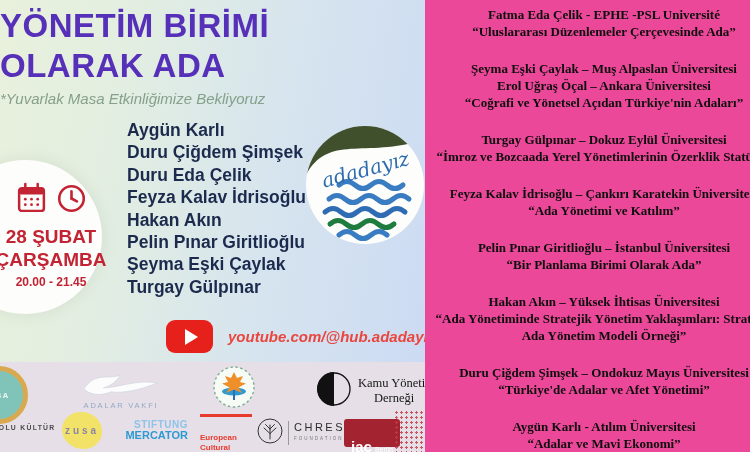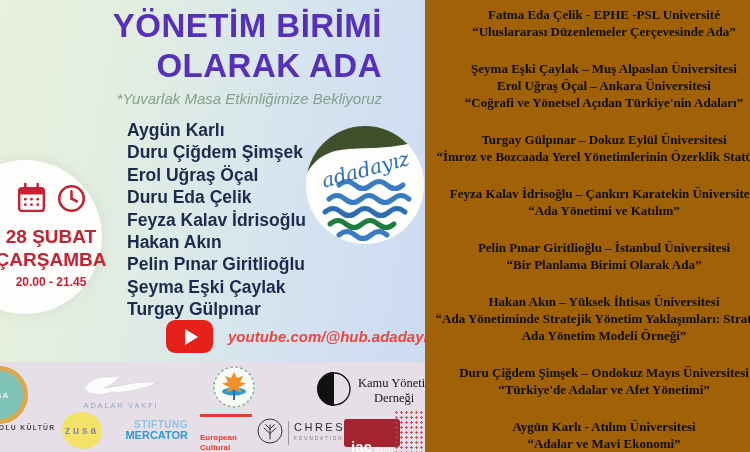--- a/index.html
+++ b/index.html
@@ -2,21 +2,21 @@
 <html><head>
 <meta charset="utf-8">
 <style>
   html,body{margin:0;padding:0;background:#888;}
   #screen{position:relative;width:750px;height:452px;overflow:hidden;
           font-family:"Liberation Sans",sans-serif;background:#d9efe4;}
 
   
   .poster{position:absolute;left:0;top:0;width:425px;height:452px;z-index:1;
           background:linear-gradient(100deg,#e9f1dc 0%,#e2eee1 28%,#d6e4ef 62%,#cbdaf3 100%);}
-  .title-wrap{position:absolute;left:0;top:6px;width:382px;text-align:right;}
+  .title-wrap{position:absolute;left:0;top:6px;width:382px;text-align:left;}
   .title-line{font-size:33px;line-height:40px;font-weight:bold;color:#5630b8;
               letter-spacing:.5px;white-space:nowrap;}
   .subtitle{margin-top:4px;font-size:15px;font-style:italic;color:#85a18b;white-space:nowrap;}
 
   .date-circle{position:absolute;left:-52px;top:160px;width:154px;height:154px;border-radius:50%;
                background:#fdfdfc;box-shadow:0 0 18px rgba(0,0,0,.07);
                display:flex;flex-direction:column;align-items:center;justify-content:center;
                padding-left:52px;box-sizing:border-box;text-align:center;}
   .badge-icons{display:flex;gap:8px;align-items:center;margin-bottom:6px;}
   .badge-line{color:#c32433;font-weight:bold;white-space:nowrap;}
@@ -64,21 +64,21 @@
   .chrest-text .l1{font-size:11px;letter-spacing:2.5px;color:#2b2b2b;white-space:nowrap;}
   .chrest-text .l2{font-size:4.5px;letter-spacing:2px;color:#777;white-space:nowrap;}
   .iac{position:absolute;left:344px;top:57px;width:56px;height:28px;background:#a32430;border-radius:3px;
        display:flex;align-items:baseline;justify-content:center;padding-top:20px;color:#fff;}
   .iac .l1{font-size:15px;font-weight:bold;line-height:15px;}
   .iac .l2{font-size:7px;margin-left:3px;}
   .ornament{position:absolute;left:394px;top:48px;width:31px;height:42px;
             background-image:radial-gradient(#c43b45 1px,transparent 1.2px);background-size:5px 5px;opacity:.85;}
 
   
-  .program{position:absolute;left:425px;top:0;width:325px;height:452px;background:#a16207;z-index:5;overflow:hidden;}
+  .program{position:absolute;left:425px;top:0;width:325px;height:452px;background:#ec4899;z-index:5;overflow:hidden;}
   .program-inner{position:absolute;left:0;top:6px;width:358px;}
   .entry{margin-bottom:20px;}
   .pline{font-family:"Liberation Serif",serif;font-weight:bold;color:#0d0d0d;
          font-size:13px;line-height:17px;text-align:center;white-space:nowrap;}
 </style>
 </head>
 <body>
 
 <div id="screen">
 
@@ -118,21 +118,20 @@
       </div>
       <div class="badge-line badge-date">28 ŞUBAT</div>
       <div class="badge-line badge-day">ÇARŞAMBA</div>
       <div class="badge-line badge-time">20.00 - 21.45</div>
     </div>
 
     <div class="participants">
 
     <div class="participant">Aygün Karlı</div>
         <div class="participant">Duru Çiğdem Şimşek</div>
-        <div class="participant">Erol Uğraş Öçal</div>
         <div class="participant">Duru Eda Çelik</div>
         <div class="participant">Feyza Kalav İdrisoğlu</div>
         <div class="participant">Hakan Akın</div>
         <div class="participant">Pelin Pınar Giritlioğlu</div>
         <div class="participant">Şeyma Eşki Çaylak</div>
         <div class="participant">Turgay Gülpınar</div>
       </div>
 
     <div class="adadayiz-logo">
       <svg width="124" height="124" viewBox="0 0 124 124">

